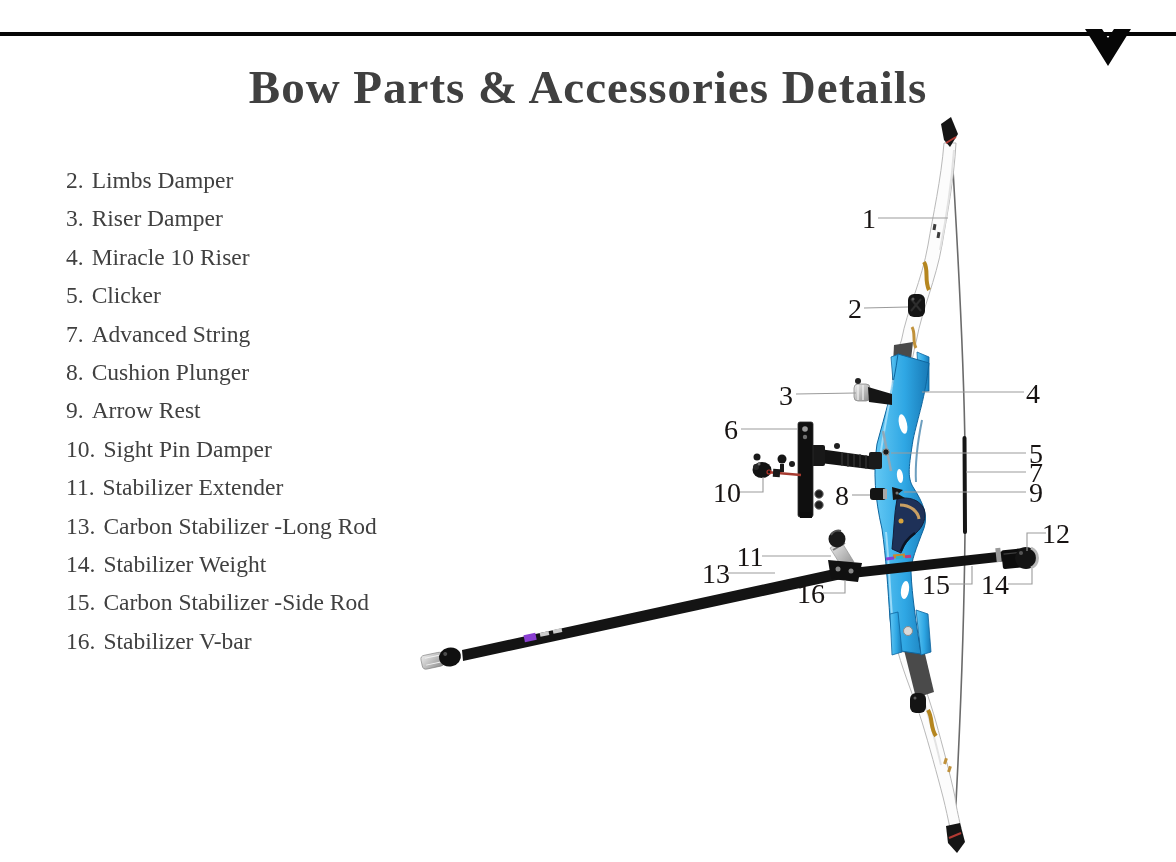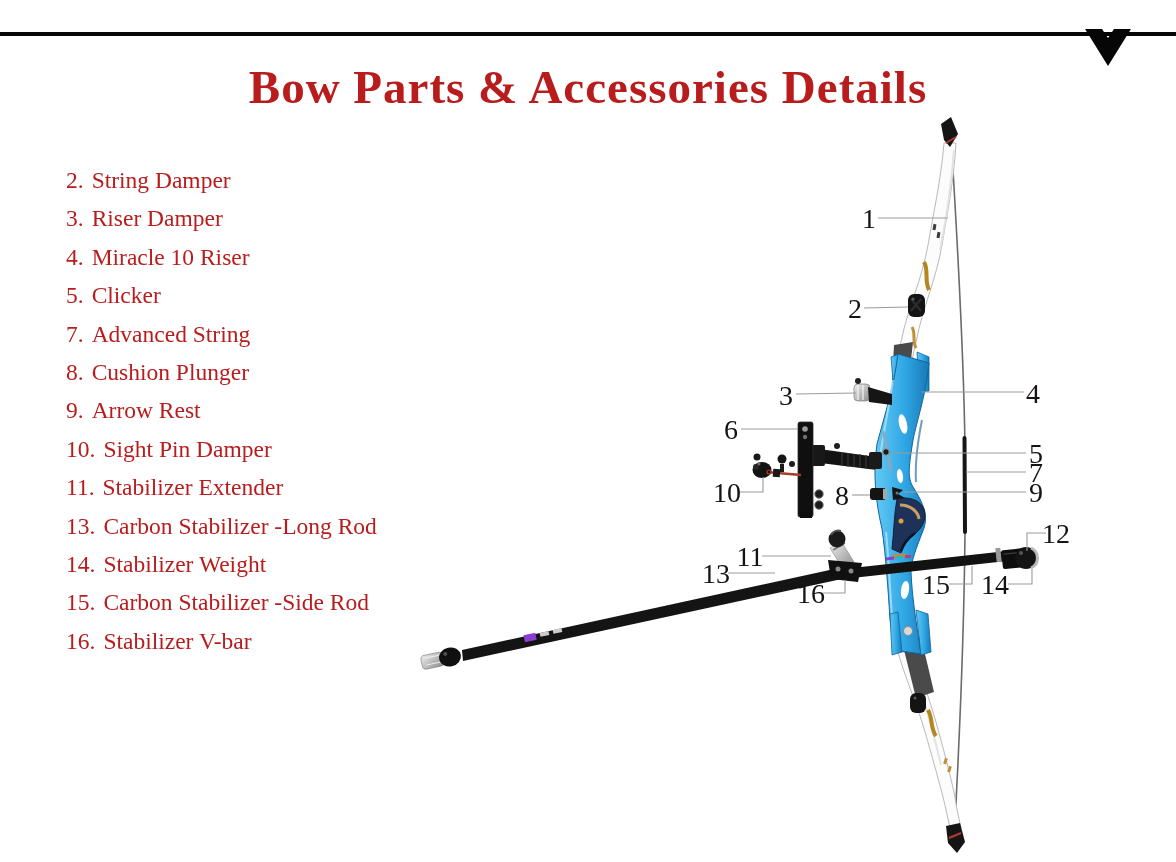--- a/index.html
+++ b/index.html
@@ -2,21 +2,21 @@
 <html><head>
 <meta charset="utf-8">
 <style>
   html,body{margin:0;padding:0;background:#ffffff;}
   .page{
     position:relative;
     width:1176px;height:862px;
     background:#ffffff;
     overflow:hidden;
     font-family:"Liberation Serif", serif;
-    color:#b91c1c;
+    color:#404040;
   }
   .top-rule{
     position:absolute;left:0;top:32px;width:1176px;height:4px;
     background:#060606;
   }
   .brand-logo{
     position:absolute;left:1083px;top:24px;width:50px;height:44px;
   }
   .page-title{
     position:absolute;left:0;top:60px;width:1176px;
@@ -55,21 +55,21 @@
 
   <div class="top-rule"></div>
 
   <svg class="brand-logo" viewBox="0 0 50 44">
     <polygon points="2,5 19,5 25,14 31,5 48,5 25,42" fill="#060606"></polygon>
   </svg>
 
   <h1 class="page-title">Bow Parts &amp; Accessories Details</h1>
 
   <ul class="parts-list" id="parts-list">
-      <li><span class="num">2.</span><span class="lbl">String Damper</span></li>
+      <li><span class="num">2.</span><span class="lbl">Limbs Damper</span></li>
       <li><span class="num">3.</span><span class="lbl">Riser Damper</span></li>
       <li><span class="num">4.</span><span class="lbl">Miracle 10 Riser</span></li>
       <li><span class="num">5.</span><span class="lbl">Clicker</span></li>
       <li><span class="num">7.</span><span class="lbl">Advanced String</span></li>
       <li><span class="num">8.</span><span class="lbl">Cushion Plunger</span></li>
       <li><span class="num">9.</span><span class="lbl">Arrow Rest</span></li>
       <li><span class="num">10.</span><span class="lbl">Sight Pin Damper</span></li>
       <li><span class="num">11.</span><span class="lbl">Stabilizer Extender</span></li>
       <li><span class="num">13.</span><span class="lbl">Carbon Stabilizer -Long Rod</span></li>
       <li><span class="num">14.</span><span class="lbl">Stabilizer Weight</span></li>

